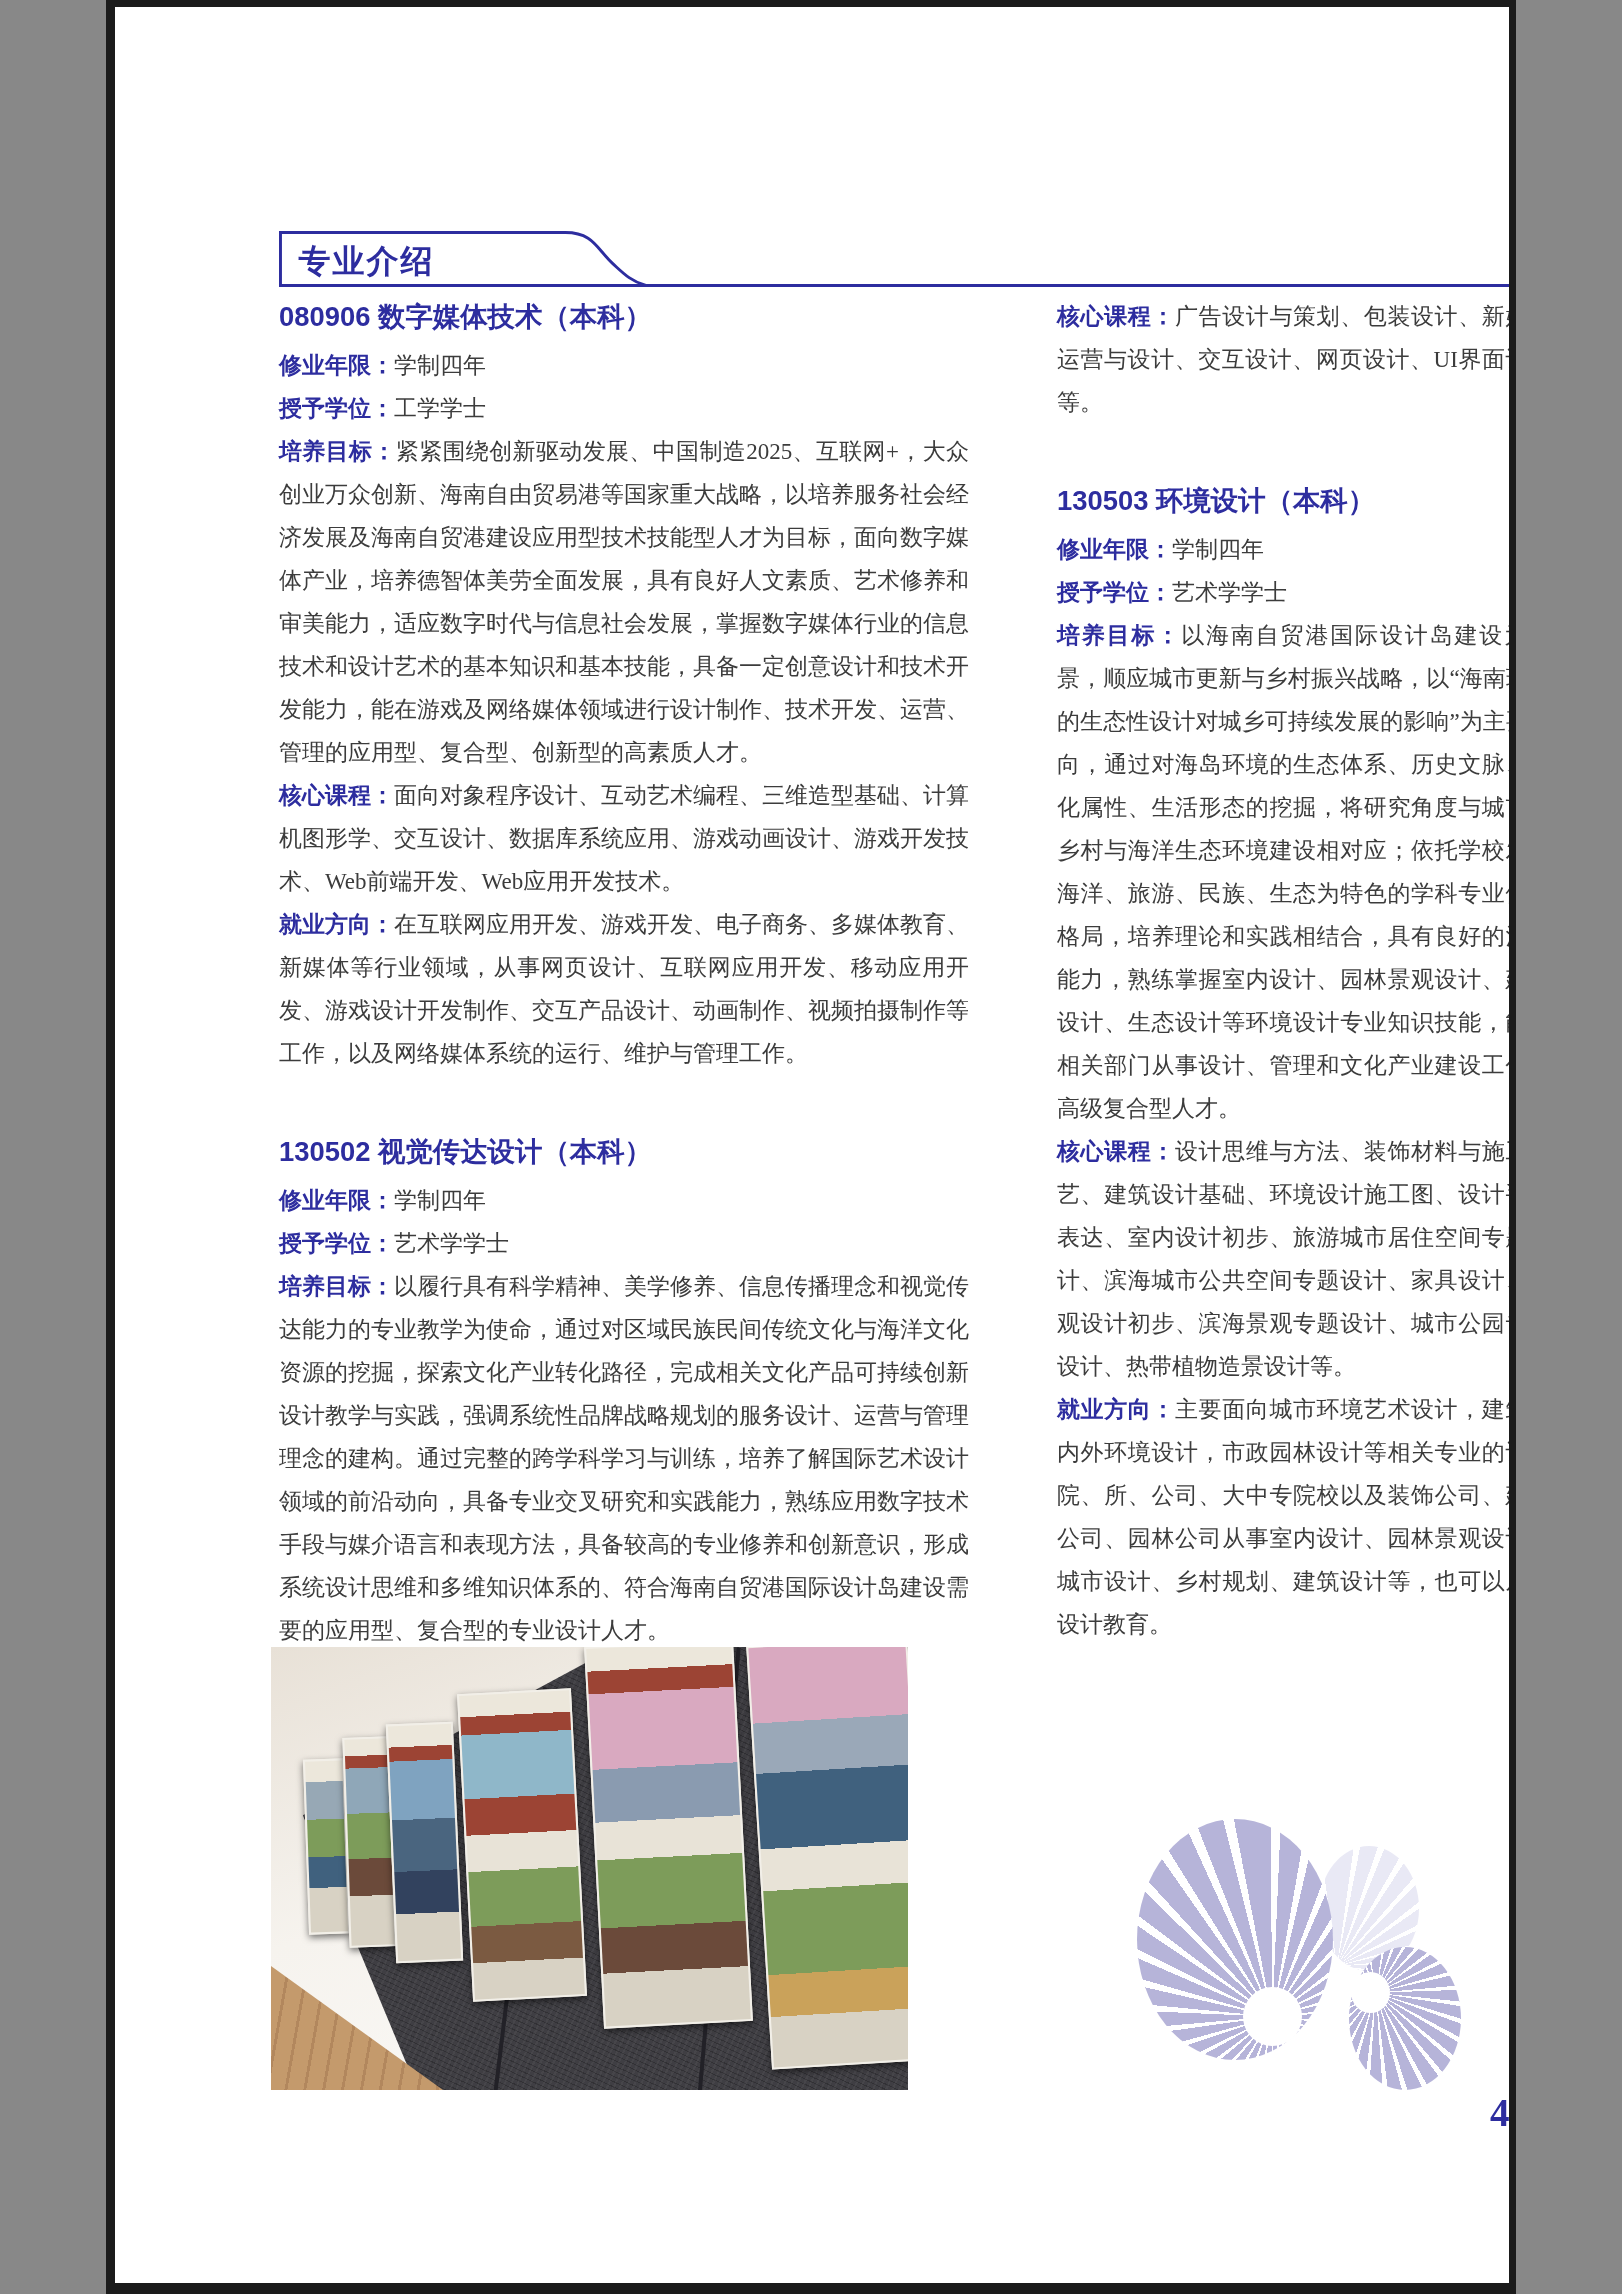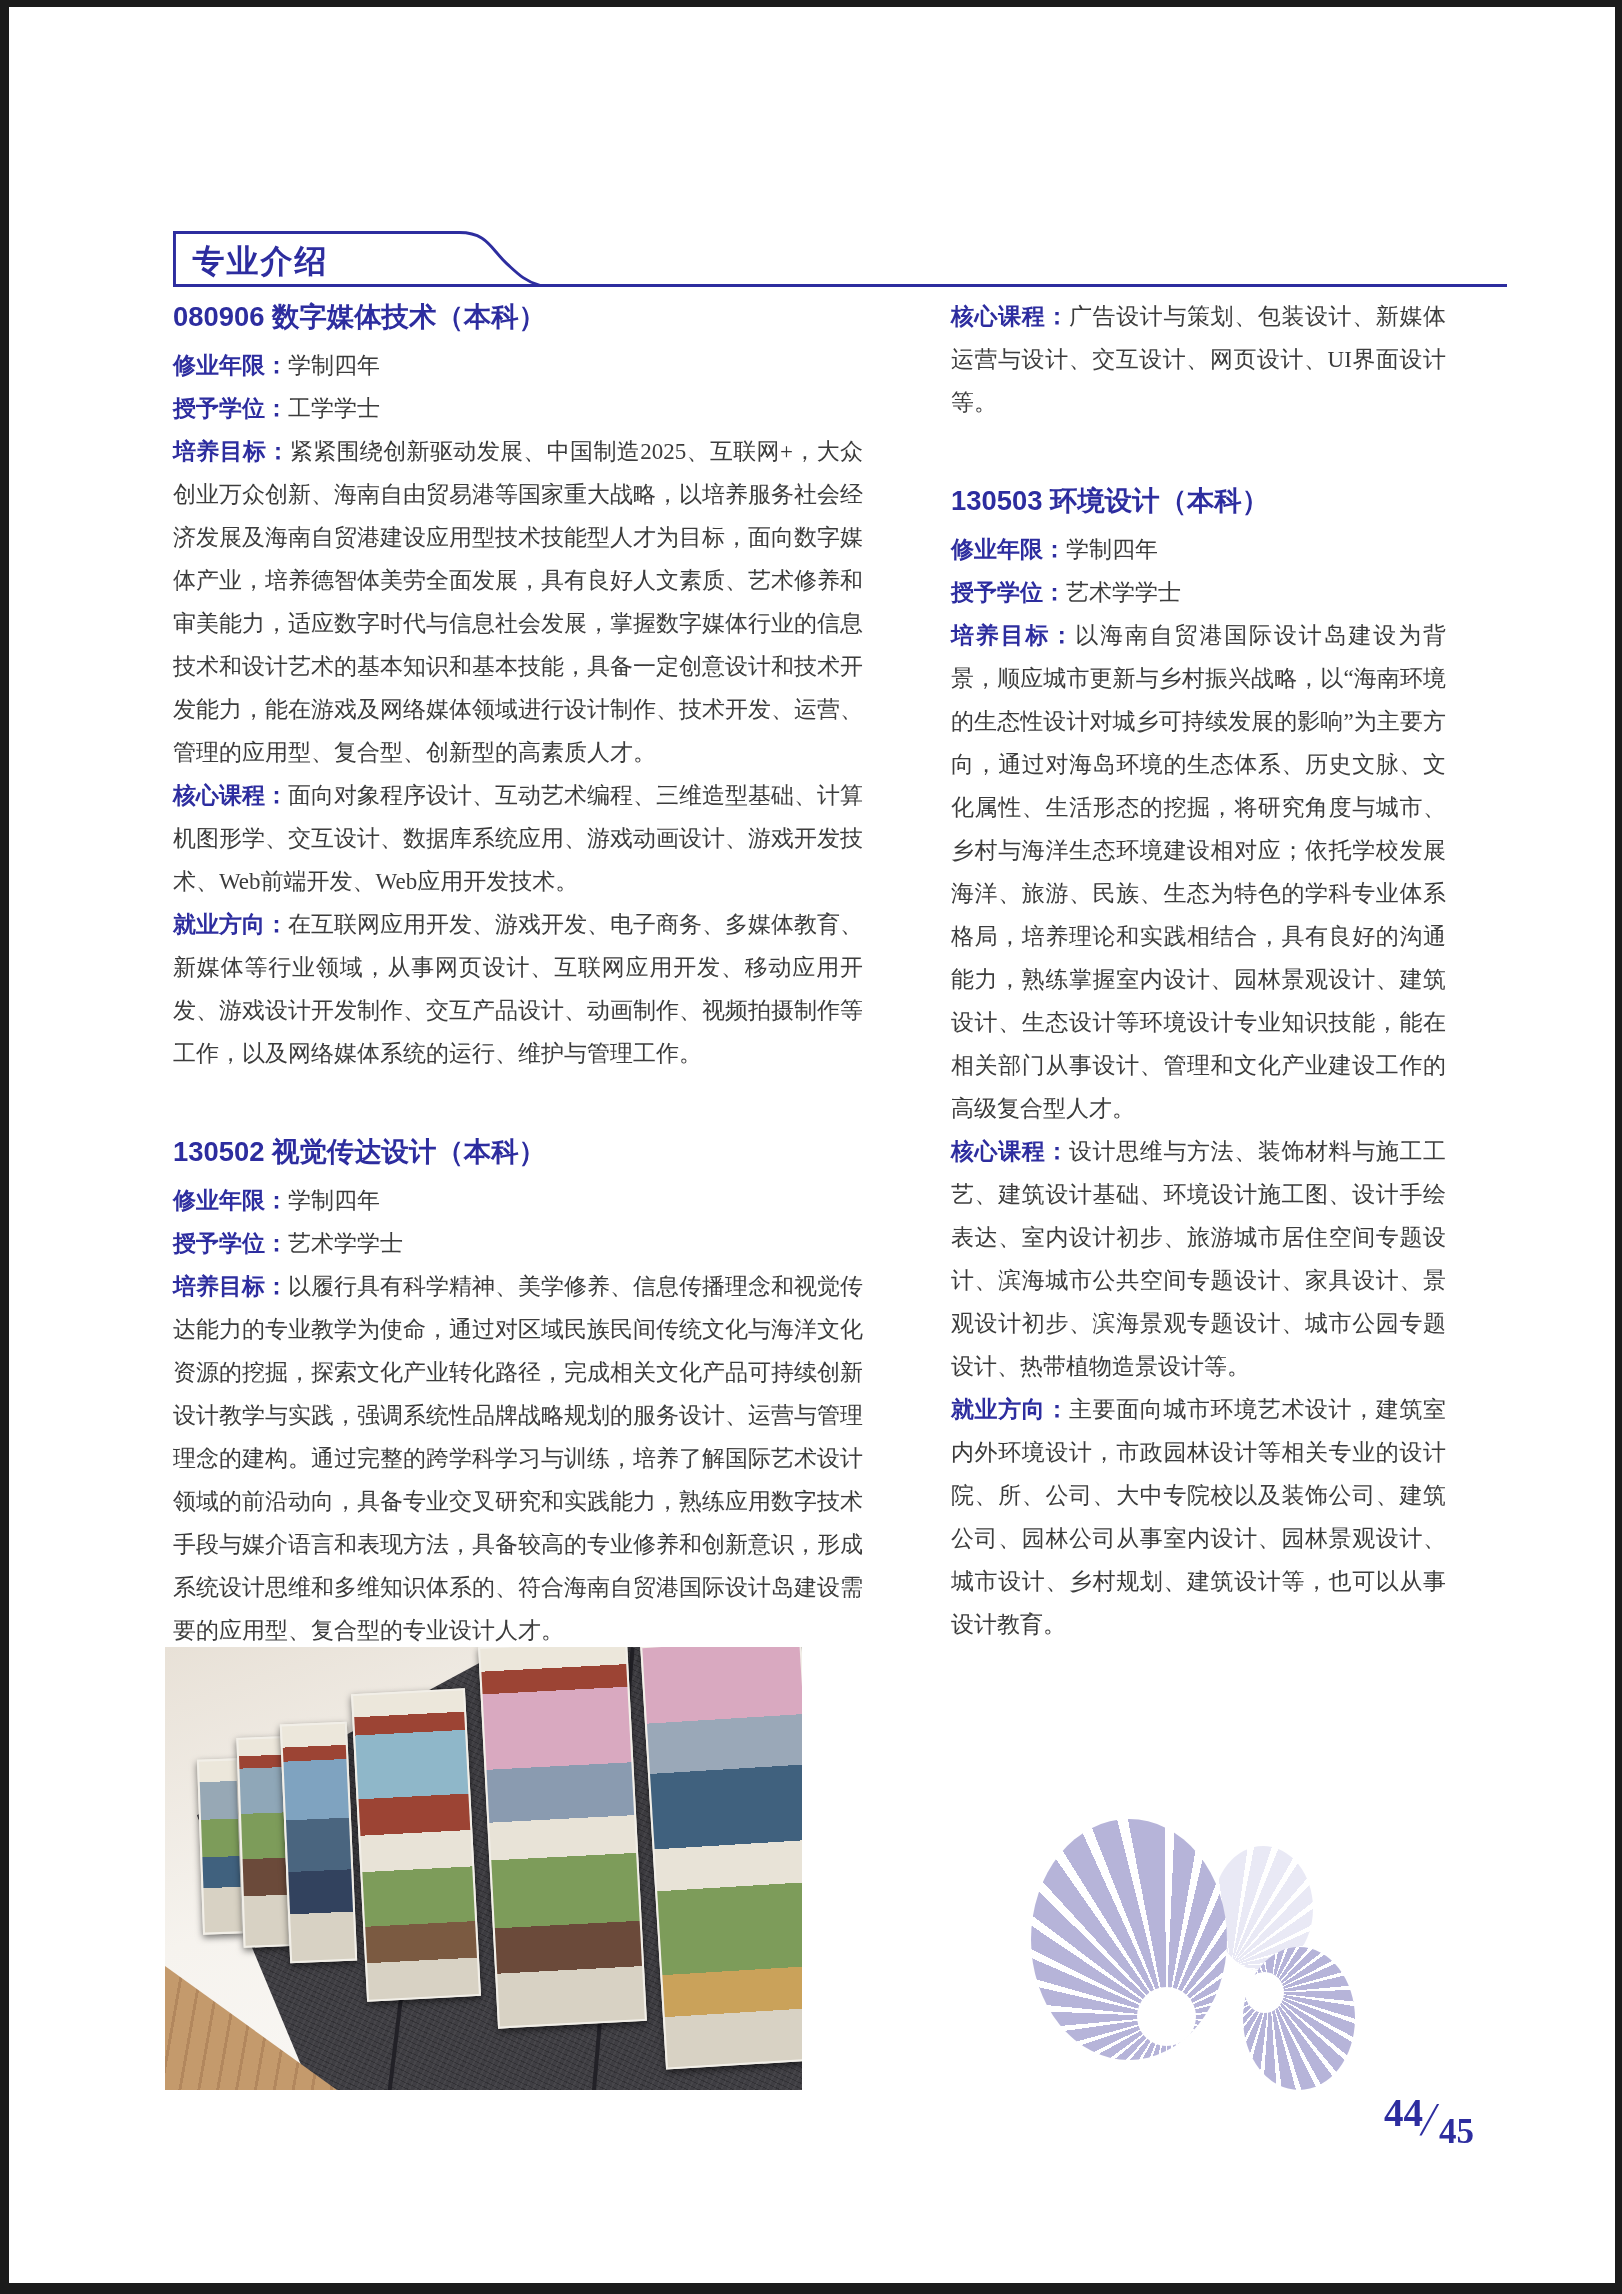--- a/index.html
+++ b/index.html
@@ -5,21 +5,21 @@
   :root{
     --accent-blue:#2d2d9f;
     --body-text:#3c3c3c;
     --lavender:#b6b4d9;
     --lavender-light:#e9e9f5;
     --wall-dark:#3f3e43;
     --floor-tan:#c49a6c;
   }
   html,body{margin:0;padding:0;background:#888;}
   .page{
-    position:relative;width:1622px;height:2295px;background:#ffffff;
+    position:relative;width:1410px;height:2295px;background:#ffffff;
     overflow:hidden;margin:0 auto;
     font-family:"Liberation Serif","DejaVu Serif",serif;
   }
   .frame{position:absolute;inset:0;border:7.8px solid #1b1b1b;border-bottom-width:12.7px;border-left-width:9.8px;pointer-events:none;z-index:50;}
 
   
   .header{position:absolute;left:173px;top:231px;width:1334px;height:56px;}
   .header-rule{position:absolute;left:0;right:0;bottom:0;height:2.9px;background:var(--accent-blue);}
   .tab-svg{position:absolute;left:0;top:0;}
   .header-title{

